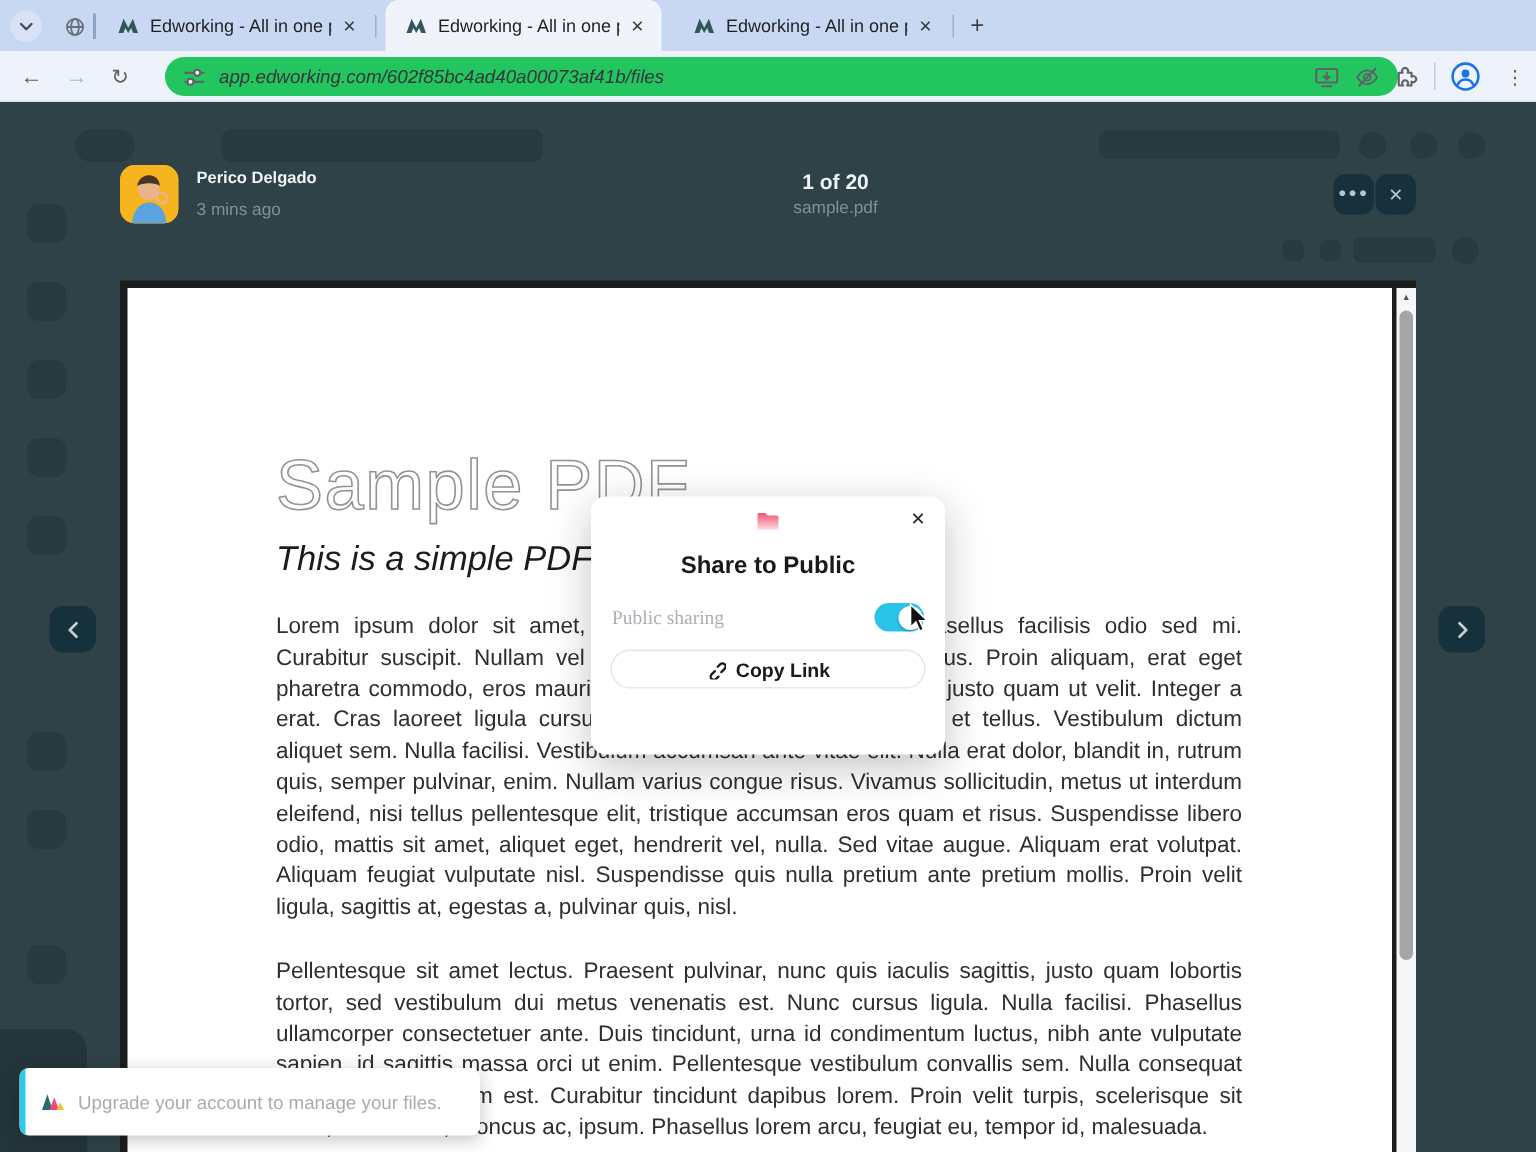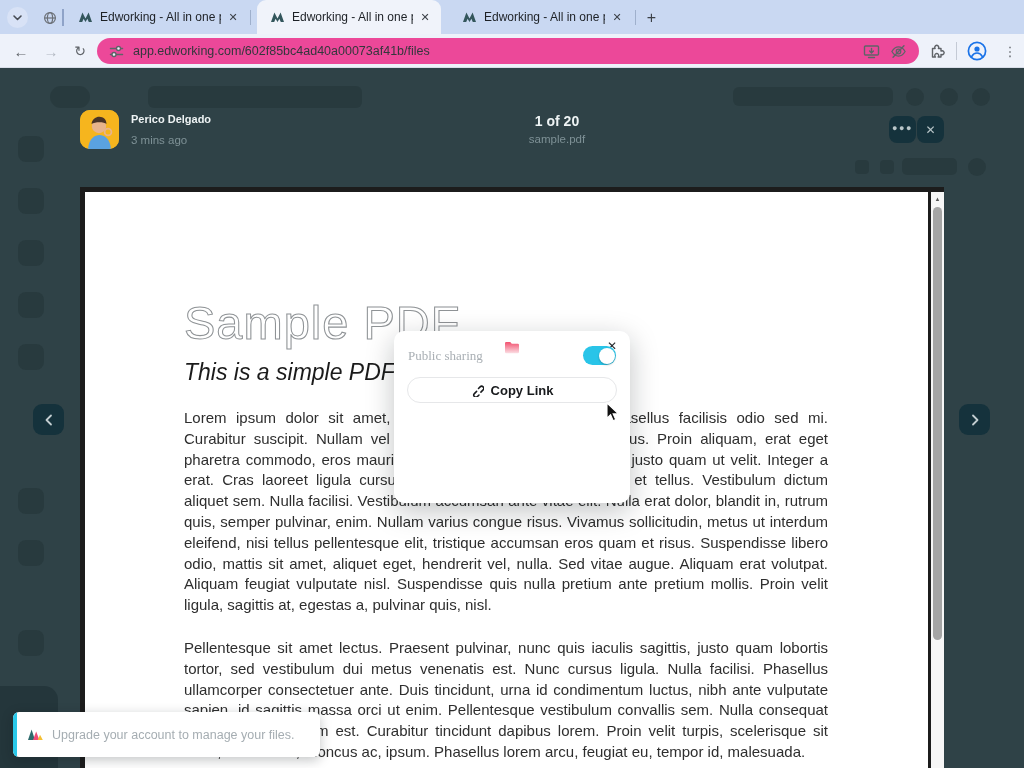--- a/index.html
+++ b/index.html
@@ -19,21 +19,21 @@
   .tab .t-label { flex:1; font-size:12px; color:#1d2126; white-space:nowrap; overflow:hidden; }
   .tab .t-close { flex:0 0 auto; width:16px; height:16px; margin-left:4px; display:flex; align-items:center; justify-content:center; font-size:11px; color:#3c4148; }
   .tab-sep { position:absolute; top:10px; width:1px; height:15px; background:#9fb0cc; }
   .newtab { position:absolute; left:641px; top:7px; width:21px; height:21px; display:flex; align-items:center; justify-content:center; font-size:16px; color:#3c4148; }
 
   .toolbar { position:absolute; left:0; top:34px; width:1024px; height:34px; background:#eef2fa; border-bottom:1px solid #d9dee8; }
   .nav-ic { position:absolute; top:8px; width:18px; height:18px; display:flex; align-items:center; justify-content:center; font-size:15px; color:#5f6368; }
   .nav-back { left:12px; }
   .nav-fwd { left:42px; color:#b2b8c2; }
   .nav-reload { left:71px; font-size:14px; }
-  .omnibox { position:absolute; left:97px; top:4px; width:822px; height:26px; background:#ec4899; border-radius:13px; display:flex; align-items:center; }
+  .omnibox { position:absolute; left:110px; top:4px; width:822px; height:26px; background:#22c55e; border-radius:13px; display:flex; align-items:center;font-style:italic; }
   .site-ic { margin-left:12px; width:15px; height:15px; flex:0 0 auto; }
   .url-text { margin-left:9px; font-size:12.5px; color:#33373c; white-space:nowrap; overflow:hidden; flex:1; }
   .omni-right { display:flex; align-items:center; gap:10px; margin-right:12px; }
   .tb-ic { width:17px; height:17px; }
   .ext-ic { position:absolute; left:929px; top:8px; }
   .tb-sep { position:absolute; left:956px; top:8px; width:1px; height:18px; background:#c4cad5; }
   .profile-ic { position:absolute; left:967px; top:7px; }
   .menu-dots { position:absolute; left:1001px; top:7px; width:18px; height:20px; display:flex; align-items:center; justify-content:center; color:#5f6368; font-size:13px; letter-spacing:0; }
 
   
@@ -237,20 +237,21 @@
       <svg class="modal-folder" width="16" height="15" viewBox="0 0 16 15">
         <defs>
           <linearGradient id="fg" x1="0" y1="0" x2="0" y2="1">
             <stop offset="0" stop-color="#f2506e"></stop>
               <stop offset="1" stop-color="#fbdde3"></stop>
           </linearGradient>
         </defs>
         <path d="M1,3.2 a1.2,1.2 0 0 1 1.2,-1.2 h4 l1.6,1.7 h6 a1.2,1.2 0 0 1 1.2,1.2 V12 a1.2,1.2 0 0 1 -1.2,1.2 H2.2 A1.2,1.2 0 0 1 1,12 Z" fill="url(#fg)"></path>
       </svg>
       <div class="modal-x">✕</div>
+      <div class="modal-title">Share to Public</div>
       <div class="modal-row">
         <span class="toggle-label">Public sharing</span>
         <div class="toggle">
           <div class="toggle-knob"></div>
         </div>
       </div>
       <div class="copy-btn">
         <svg width="13" height="13" viewBox="0 0 13 13">
           <path d="M5.6,7.4 L3.4,9.6 a2.1,2.1 0 0 0 3,3 L8,11" fill="none" stroke="#17191c" stroke-width="1.5" stroke-linecap="round"></path>
           <path d="M7.4,5.6 L9.6,3.4 a2.1,2.1 0 0 0 -3,-3 L5,2" fill="none" stroke="#17191c" stroke-width="1.5" stroke-linecap="round" transform="translate(2.5,2.5)"></path>

